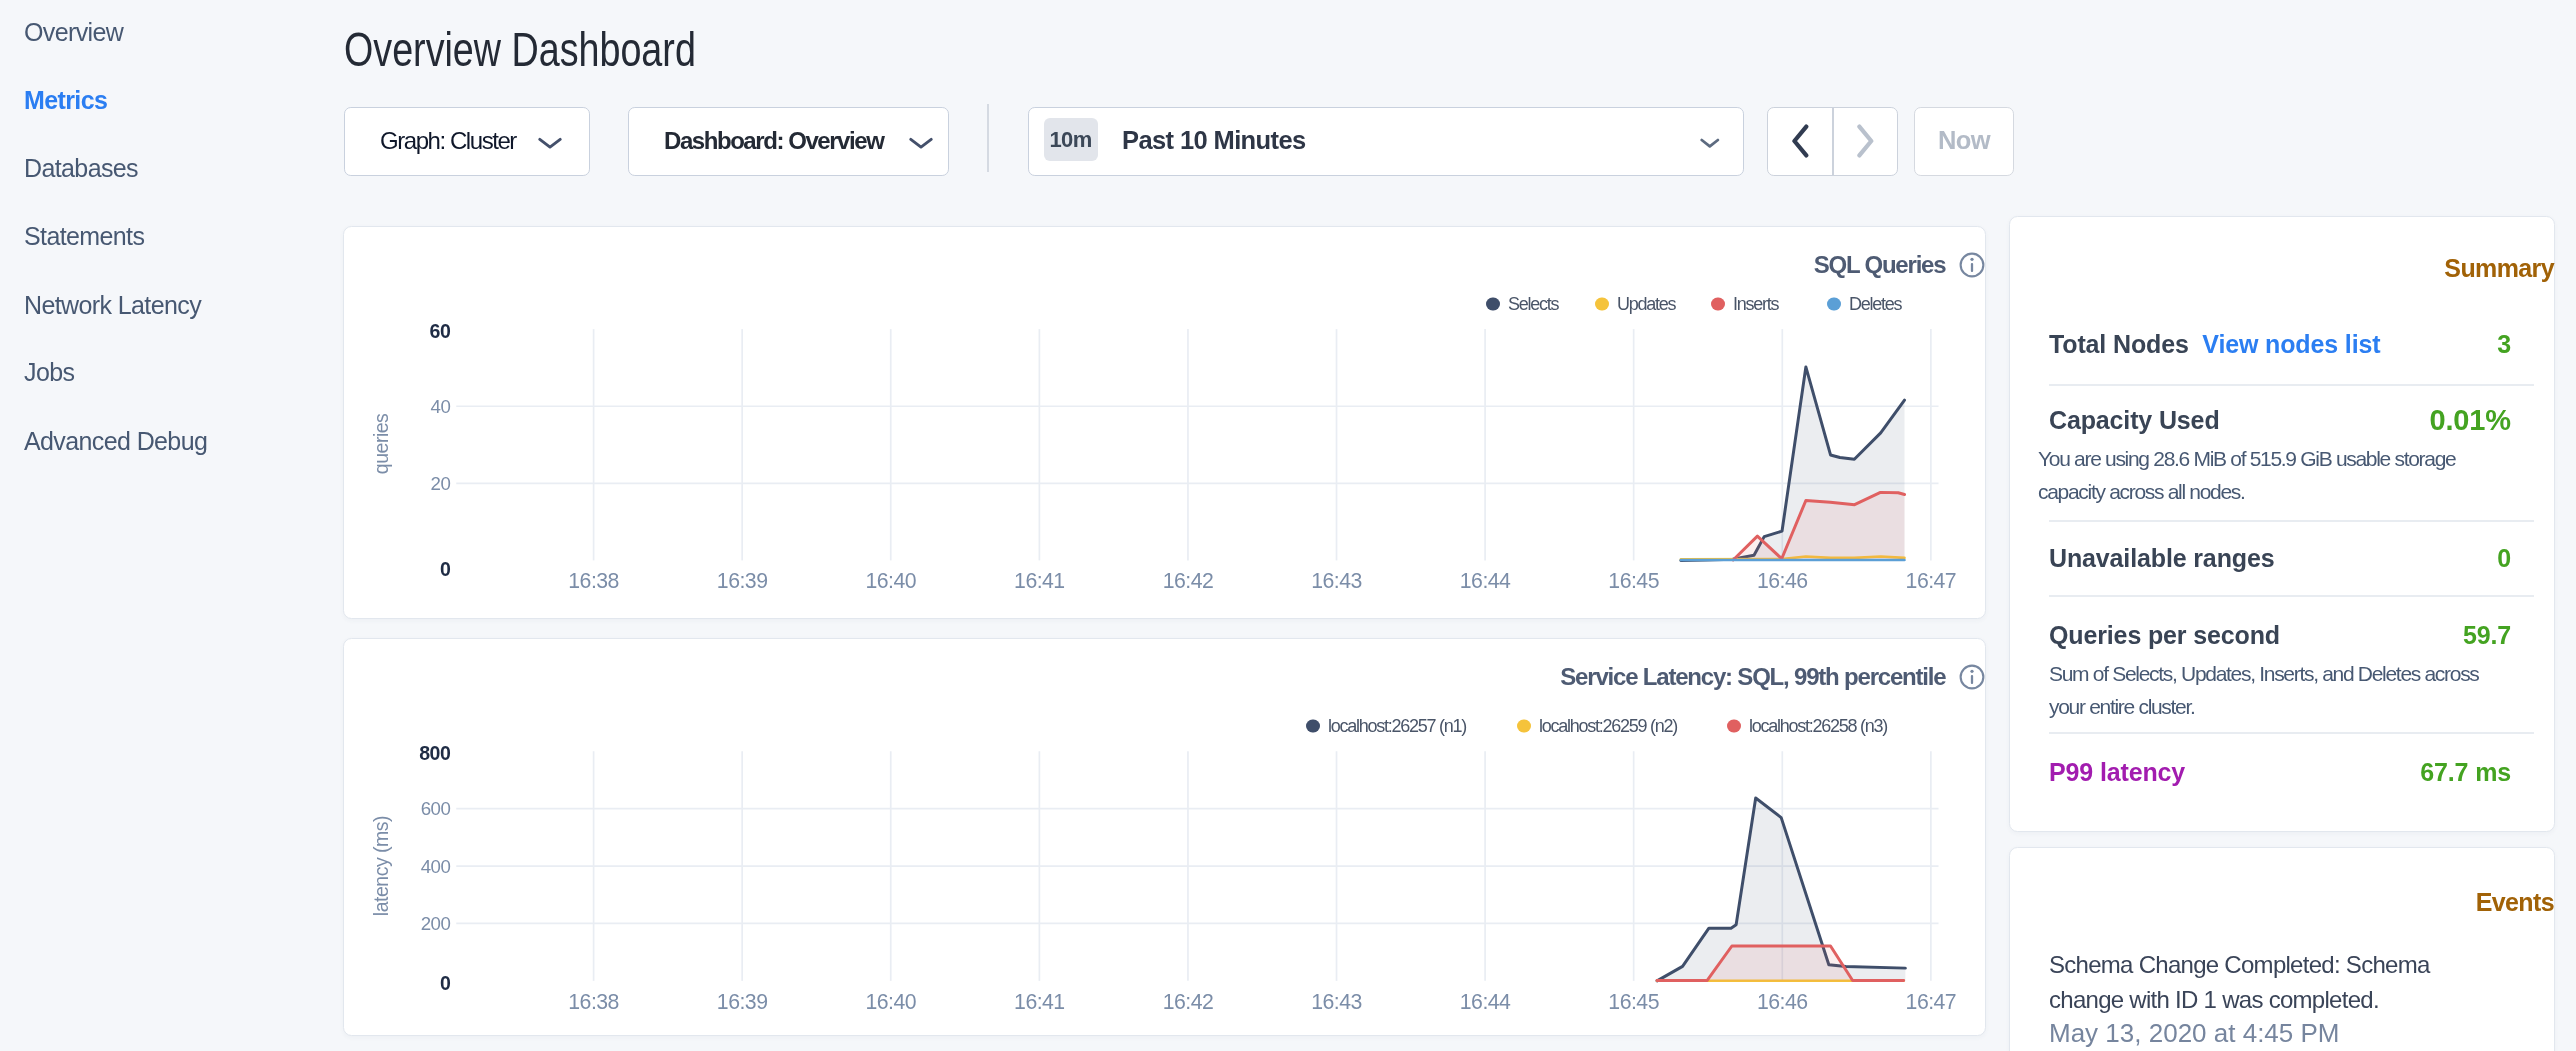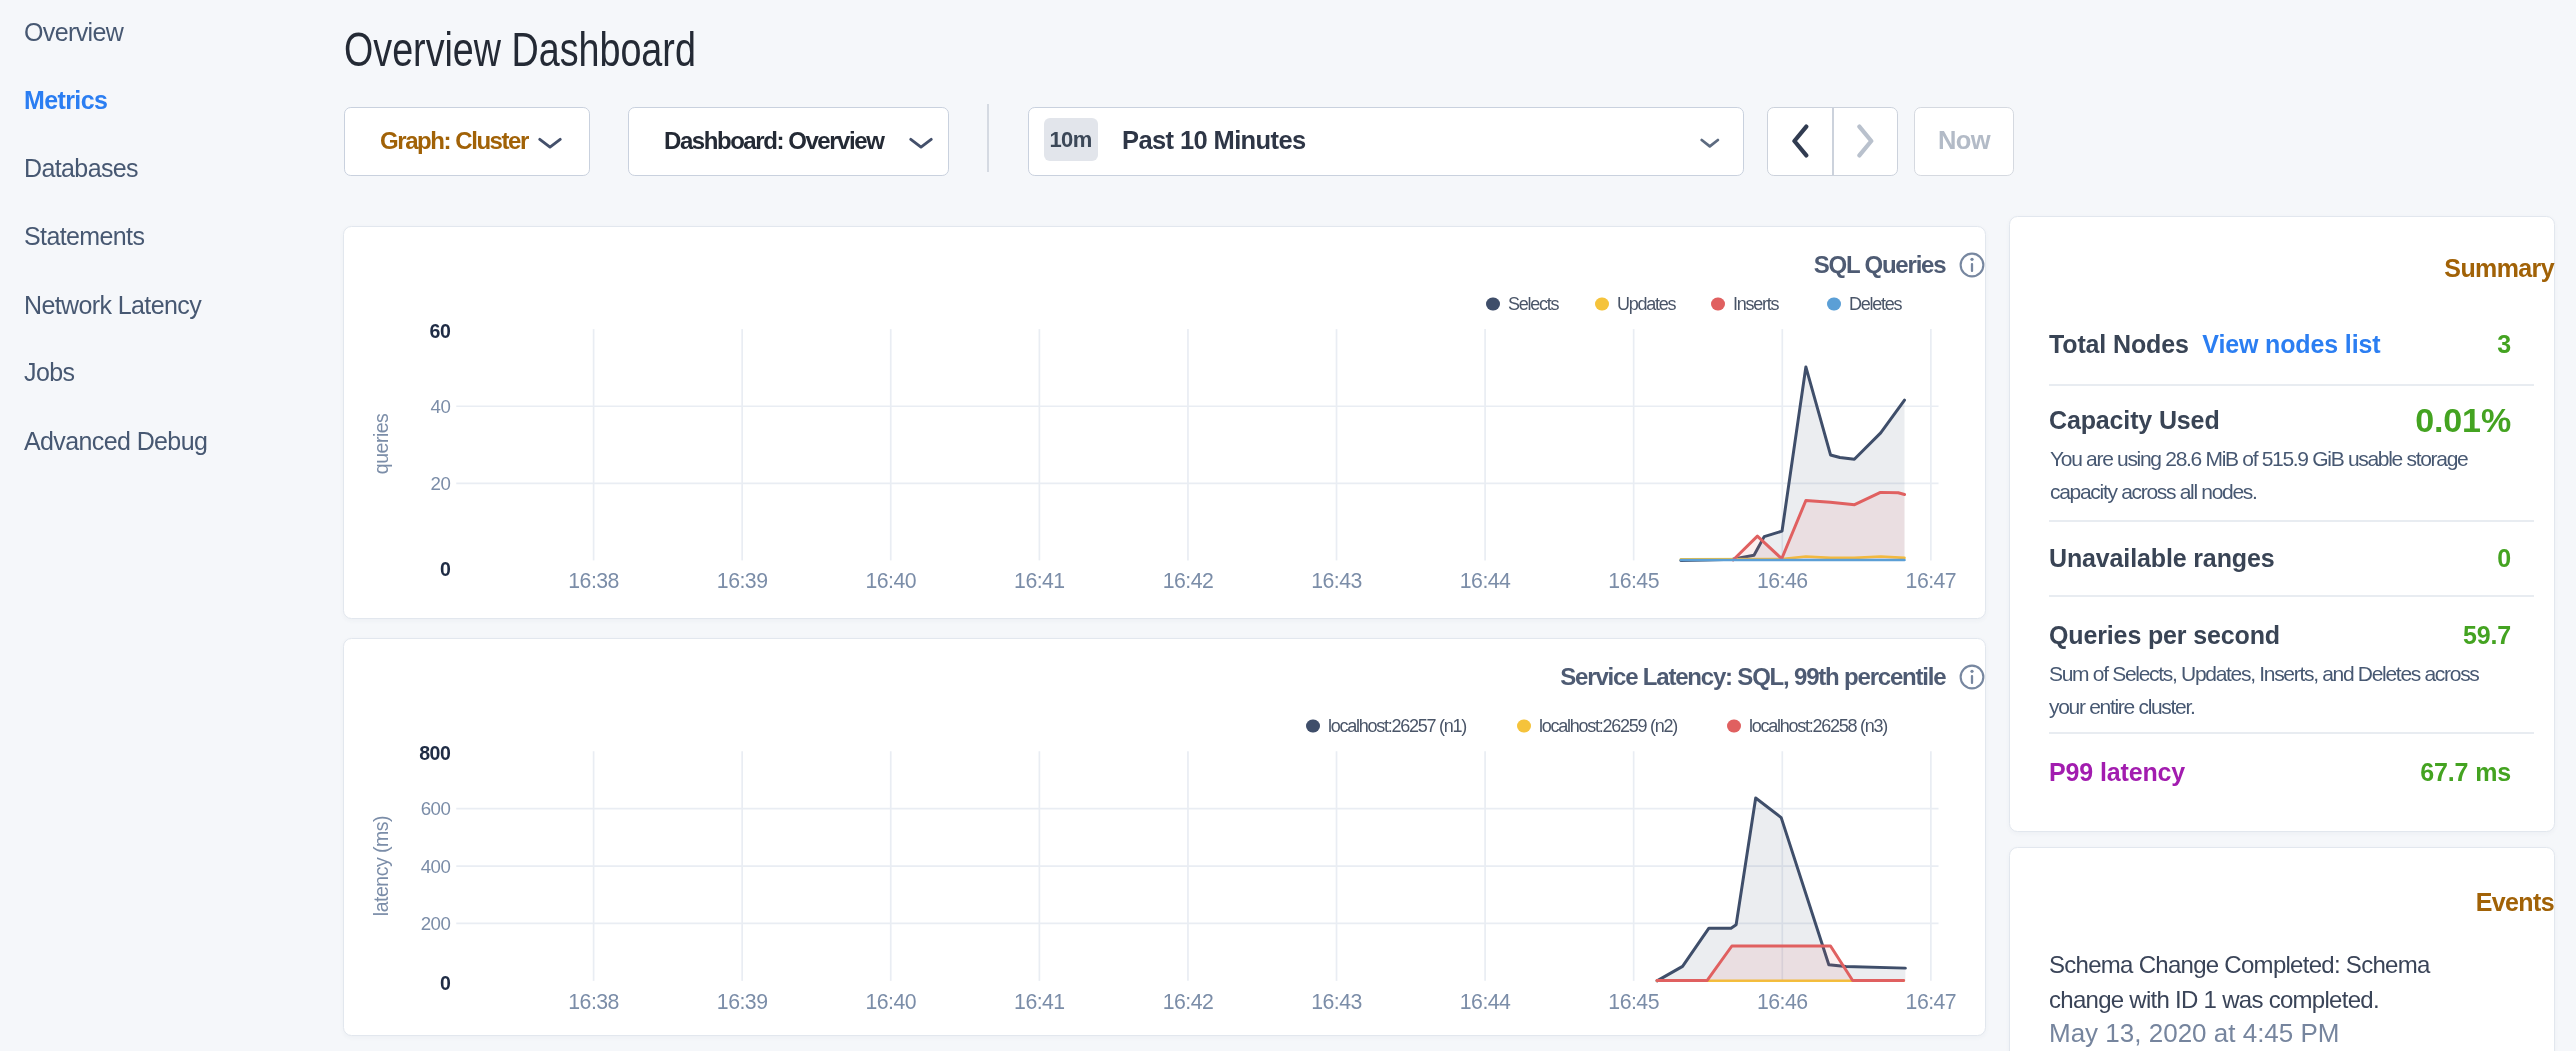--- a/index.html
+++ b/index.html
@@ -17,21 +17,21 @@
 <div style="position:absolute;left:24px;top:13.6px;height:36px;line-height:36px;font-size:25px;color:#475872;font-weight:400">Overview</div>
 <div style="position:absolute;left:24px;top:82px;height:36px;line-height:36px;font-size:25px;color:#2b7ef2;font-weight:700">Metrics</div>
 <div style="position:absolute;left:24px;top:150px;height:36px;line-height:36px;font-size:25px;color:#475872;font-weight:400">Databases</div>
 <div style="position:absolute;left:24px;top:218px;height:36px;line-height:36px;font-size:25px;color:#475872;font-weight:400">Statements</div>
 <div style="position:absolute;left:24px;top:287px;height:36px;line-height:36px;font-size:25px;color:#475872;font-weight:400">Network Latency</div>
 <div style="position:absolute;left:24px;top:354px;height:36px;line-height:36px;font-size:25px;color:#475872;font-weight:400">Jobs</div>
 <div style="position:absolute;left:24px;top:423px;height:36px;line-height:36px;font-size:25px;color:#475872;font-weight:400">Advanced Debug</div>
 <div style="position:absolute;left:344px;top:22px;font-size:48px;color:#242a35;font-weight:400;letter-spacing:0;transform:scaleX(0.785);transform-origin:0 50%">Overview Dashboard</div>
 
 <div class="ctrl" style="left:344px;width:246px">
-    <span style="position:absolute;left:35px;top:0;line-height:65px;font-size:24px;font-weight:700;letter-spacing:-0.06em;color:#a16207">Graph: Cluster</span>
+    <span style="position:absolute;left:35px;top:0;line-height:65px;font-size:24px;font-weight:400;letter-spacing:-0.06em;color:#0f172a">Graph: Cluster</span>
     <svg style="position:absolute;left:193px;top:28px" width="24" height="13.6" viewBox="0 0 28 16">
       <polyline points="2,4.0 14,13 26,4.0" fill="none" stroke="#44506b" stroke-width="3.4" stroke-linecap="round" stroke-linejoin="round"></polyline>
     </svg>
   </div>
 <div class="ctrl" style="left:628px;width:321px">
     <span style="position:absolute;left:35px;top:0;line-height:65px;font-size:24px;font-weight:700;letter-spacing:-0.06em;color:#242a35">Dashboard: Overview</span>
     <svg style="position:absolute;left:280px;top:28px" width="24" height="13.6" viewBox="0 0 28 16">
       <polyline points="2,4.0 14,13 26,4.0" fill="none" stroke="#44506b" stroke-width="3.4" stroke-linecap="round" stroke-linejoin="round"></polyline>
     </svg>
   </div>
@@ -145,22 +145,22 @@
         </svg></span></div>
   <span class="li" style="left:962px;top:87px"><span class="dot" style="background:#3f4e6a"></span>localhost:26257 (n1)</span>
     <span class="li" style="left:1173px;top:87px"><span class="dot" style="background:#f5c33b"></span>localhost:26259 (n2)</span>
     <span class="li" style="left:1383px;top:87px"><span class="dot" style="background:#e06060"></span>localhost:26258 (n3)</span>
 </div>
 
 <div class="card" style="left:2009px;top:216px;width:546px;height:616px">
     <div class="cardtitle" style="top:37px">Summary</div>
     <div style="position:absolute;left:39px;right:43px;top:109px;height:37px;line-height:37px;font-weight:700;letter-spacing:-0.01em"><span style="font-size:25px;color:#394455">Total Nodes</span><span style="font-size:25px"><span style="color:#2b7ef2;margin-left:13.6px">View nodes list</span></span><span style="position:absolute;right:0;font-size:25px;color:#44a321">3</span></div>
     <div style="position:absolute;left:39px;right:20.4px;top:167px;height:1.7px;background:#e8ecf1"></div>
-    <div style="position:absolute;left:39px;right:43px;top:185px;height:37px;line-height:37px;font-weight:700;letter-spacing:-0.01em"><span style="font-size:25px;color:#394455">Capacity Used</span><span style="font-size:25px"></span><span style="position:absolute;right:0;font-size:34px;color:#44a321">0.01%</span></div>
-    <div style="position:absolute;left:40px;right:18.7px;top:225px;font-size:21px;letter-spacing:-0.062em;line-height:33px;color:#475872;white-space:nowrap">You are using 28.6 MiB of 515.9 GiB usable storage<br>capacity across all nodes.</div>
+    <div style="position:absolute;left:39px;right:43px;top:185px;height:37px;line-height:37px;font-weight:700;letter-spacing:-0.01em"><span style="font-size:25px;color:#394455">Capacity Used</span><span style="font-size:25px"></span><span style="position:absolute;right:0;font-size:29px;color:#44a321">0.01%</span></div>
+    <div style="position:absolute;left:28px;right:18.7px;top:225px;font-size:21px;letter-spacing:-0.062em;line-height:33px;color:#475872;white-space:nowrap">You are using 28.6 MiB of 515.9 GiB usable storage<br>capacity across all nodes.</div>
     <div style="position:absolute;left:39px;right:20.4px;top:303px;height:1.7px;background:#e8ecf1"></div>
     <div style="position:absolute;left:39px;right:43px;top:323px;height:37px;line-height:37px;font-weight:700;letter-spacing:-0.01em"><span style="font-size:25px;color:#394455">Unavailable ranges</span><span style="font-size:25px"></span><span style="position:absolute;right:0;font-size:25px;color:#44a321">0</span></div>
     <div style="position:absolute;left:39px;right:20.4px;top:378px;height:1.7px;background:#e8ecf1"></div>
     <div style="position:absolute;left:39px;right:43px;top:400px;height:37px;line-height:37px;font-weight:700;letter-spacing:-0.01em"><span style="font-size:25px;color:#394455">Queries per second</span><span style="font-size:25px"></span><span style="position:absolute;right:0;font-size:25px;color:#44a321">59.7</span></div>
     <div style="position:absolute;left:39px;right:18.7px;top:440px;font-size:21px;letter-spacing:-0.062em;line-height:33px;color:#475872;white-space:nowrap">Sum of Selects, Updates, Inserts, and Deletes across<br>your entire cluster.</div>
     <div style="position:absolute;left:39px;right:20.4px;top:515px;height:1.7px;background:#e8ecf1"></div>
     <div style="position:absolute;left:39px;right:43px;top:537px;height:37px;line-height:37px;font-weight:700;letter-spacing:-0.01em"><span style="font-size:25px;color:#a21caf">P99 latency</span><span style="font-size:25px"></span><span style="position:absolute;right:0;font-size:25px;color:#44a321">67.7 ms</span></div>
   </div>
 <div class="card" style="left:2009px;top:847px;width:546px;height:272px">
     <div class="cardtitle" style="top:40px">Events</div>

